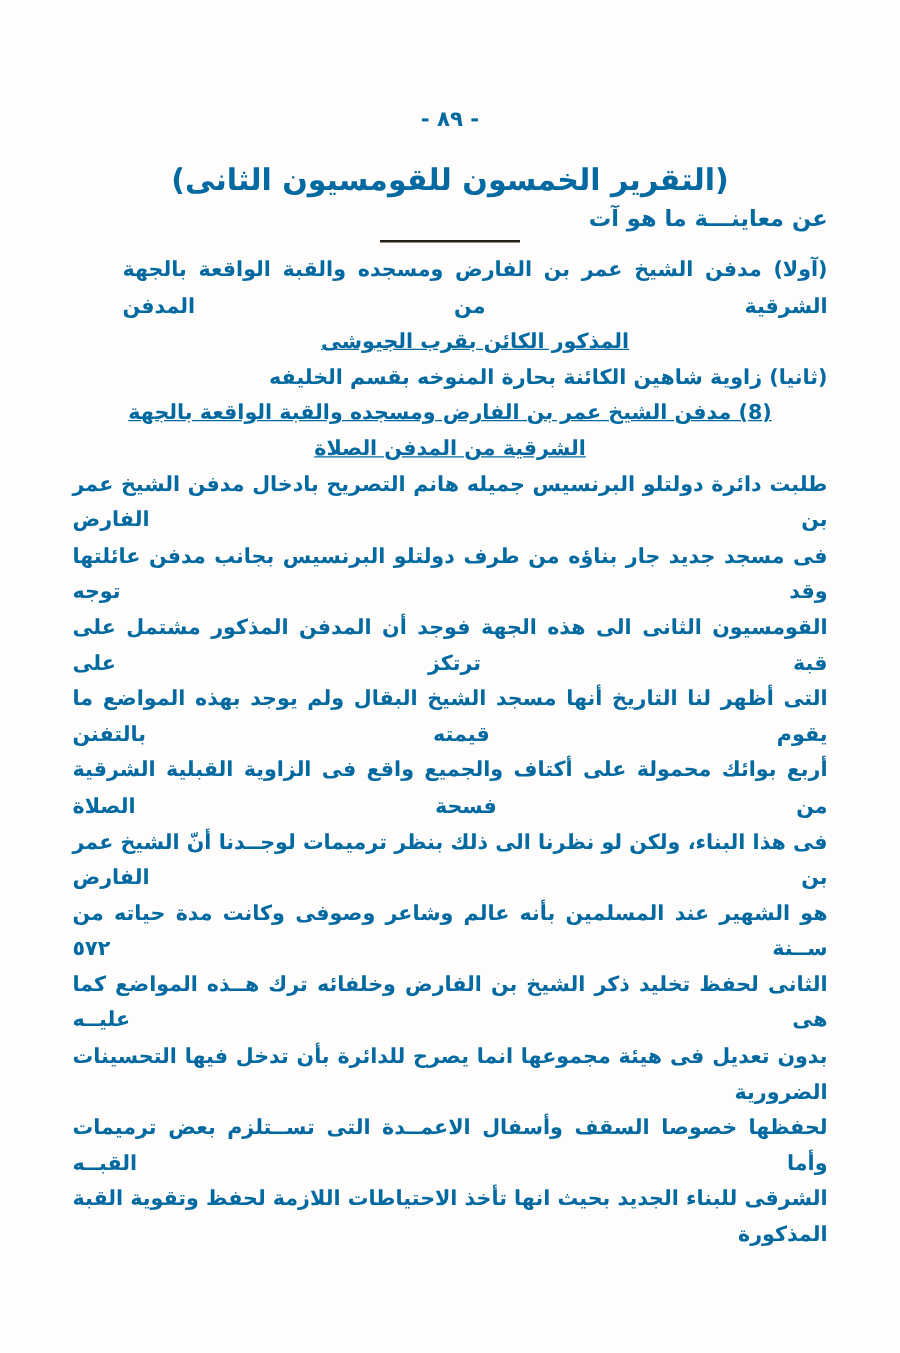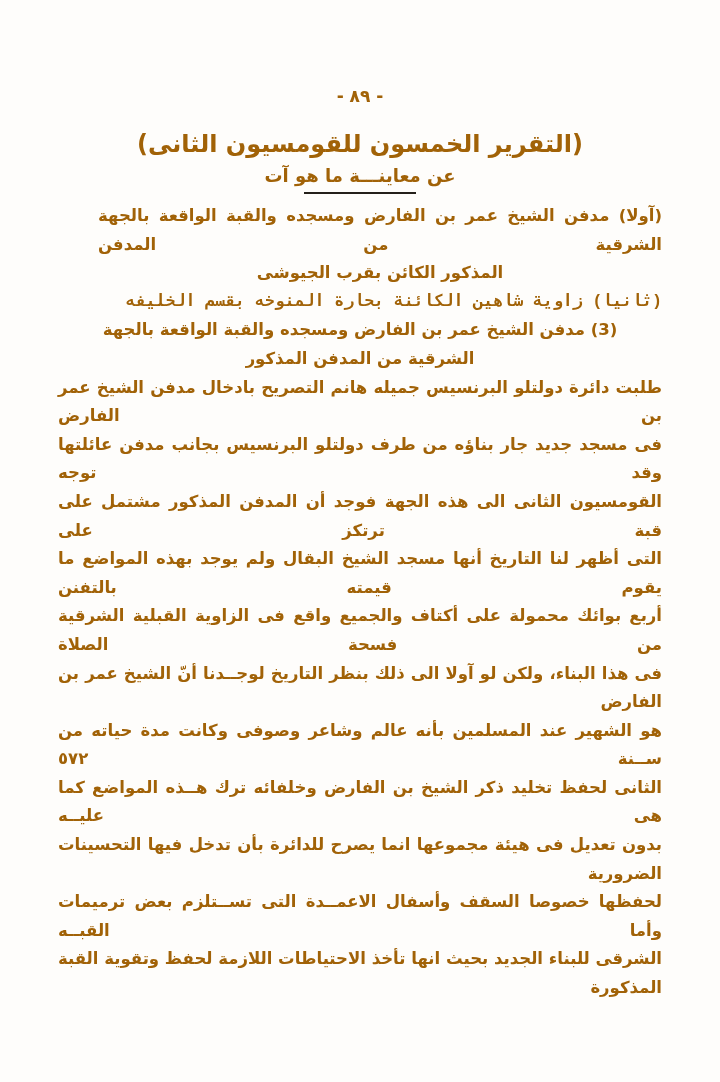--- a/index.html
+++ b/index.html
@@ -25,21 +25,21 @@
   }
   .content { margin: 0 58px; }
   .doc-title {
     margin-top: 24px;
     text-align: center;
     font-size: 24px;
     font-weight: 700;
   }
   .doc-subtitle {
     margin-top: 4px;
-    text-align: center;
+    text-align: right;
     font-size: 18px;
     font-weight: 700;
     line-height: 28px;
   }
   .title-rule {
     width: 112px;
     border: 0;
     border-bottom: 2.5px solid #24201a;
     margin: 2px auto 8px auto;
   }
@@ -47,61 +47,61 @@
     font-size: 16.5px;
     font-weight: 700;
     line-height: 28.6px;
     text-align: justify;
     text-align-last: justify;
     text-justify: inter-word;
   }
   .center {
     text-align: center;
     text-align-last: center;
+    text-decoration: underline;
   }
   .rightal {
     text-align: left;
     text-align-last: right;
-    font-family: Liberation Mono, monospace;
   }
   .first-block { margin-top: 8px; margin-left: 40px; }
   .sec1-head { margin-top: 0; }
   .para { margin-top: 0; }
 </style>
 </head>
 <body>
 
-<div class="page" style="background: rgb(254, 253, 251); color: #a16207;">
+<div class="page" style="background: rgb(254, 253, 251); color: #0369a1;">
 
   <div class="pagenum">- ٨٩ -</div>
 
   <div class="content">
 
     <div class="doc-title">(التقرير الخمسون للقومسيون الثانى)</div>
     <div class="doc-subtitle">عن معاينـــة ما هو آت</div>
     <hr class="title-rule">
 
     <div class="first-block">
       <div class="line">(آولا) مدفن الشيخ عمر بن الفارض ومسجده والقبة الواقعة بالجهة الشرقية من المدفن</div>
       <div class="line center">المذكور الكائن بقرب الجيوشى</div>
       <div class="line rightal">(ثانيا) زاوية شاهين الكائنة بحارة المنوخه بقسم الخليفه</div>
     </div>
 
     <div class="sec1-head">
-      <div class="line center">(3) مدفن الشيخ عمر بن الفارض ومسجده والقبة الواقعة بالجهة</div>
-      <div class="line center">الشرقية من المدفن المذكور</div>
+      <div class="line center">(8) مدفن الشيخ عمر بن الفارض ومسجده والقبة الواقعة بالجهة</div>
+      <div class="line center">الشرقية من المدفن الصلاة</div>
     </div>
 
     <div class="para">
         <div class="line">طلبت دائرة دولتلو البرنسيس جميله هانم التصريح بادخال مدفن الشيخ عمر بن الفارض</div>
         <div class="line">فى مسجد جديد جار بناؤه من طرف دولتلو البرنسيس بجانب مدفن عائلتها وقد توجه</div>
         <div class="line">القومسيون الثانى الى هذه الجهة فوجد أن المدفن المذكور مشتمل على قبة ترتكز على</div>
         <div class="line">التى أظهر لنا التاريخ أنها مسجد الشيخ البقال ولم يوجد بهذه المواضع ما يقوم قيمته بالتفنن</div>
         <div class="line">أربع بوائك محمولة على أكتاف والجميع واقع فى الزاوية القبلية الشرقية من فسحة الصلاة</div>
-        <div class="line">فى هذا البناء، ولكن لو آولا الى ذلك بنظر التاريخ لوجــدنا أنّ الشيخ عمر بن الفارض</div>
+        <div class="line">فى هذا البناء، ولكن لو نظرنا الى ذلك بنظر ترميمات لوجــدنا أنّ الشيخ عمر بن الفارض</div>
         <div class="line">هو الشهير عند المسلمين بأنه عالم وشاعر وصوفى  وكانت مدة حياته من ســنة ٥٧٢</div>
         <div class="line">الثانى لحفظ تخليد ذكر الشيخ بن الفارض وخلفائه ترك هــذه المواضع كما هى عليــه</div>
         <div class="line">بدون تعديل فى هيئة مجموعها انما يصرح للدائرة بأن تدخل فيها التحسينات الضرورية</div>
         <div class="line">لحفظها خصوصا السقف وأسفال الاعمــدة التى تســتلزم بعض ترميمات وأما القبــه</div>
         <div class="line">الشرقى للبناء الجديد بحيث انها تأخذ الاحتياطات اللازمة لحفظ وتقوية القبة المذكورة</div>
       </div>
 
   </div>
 </div>
 

